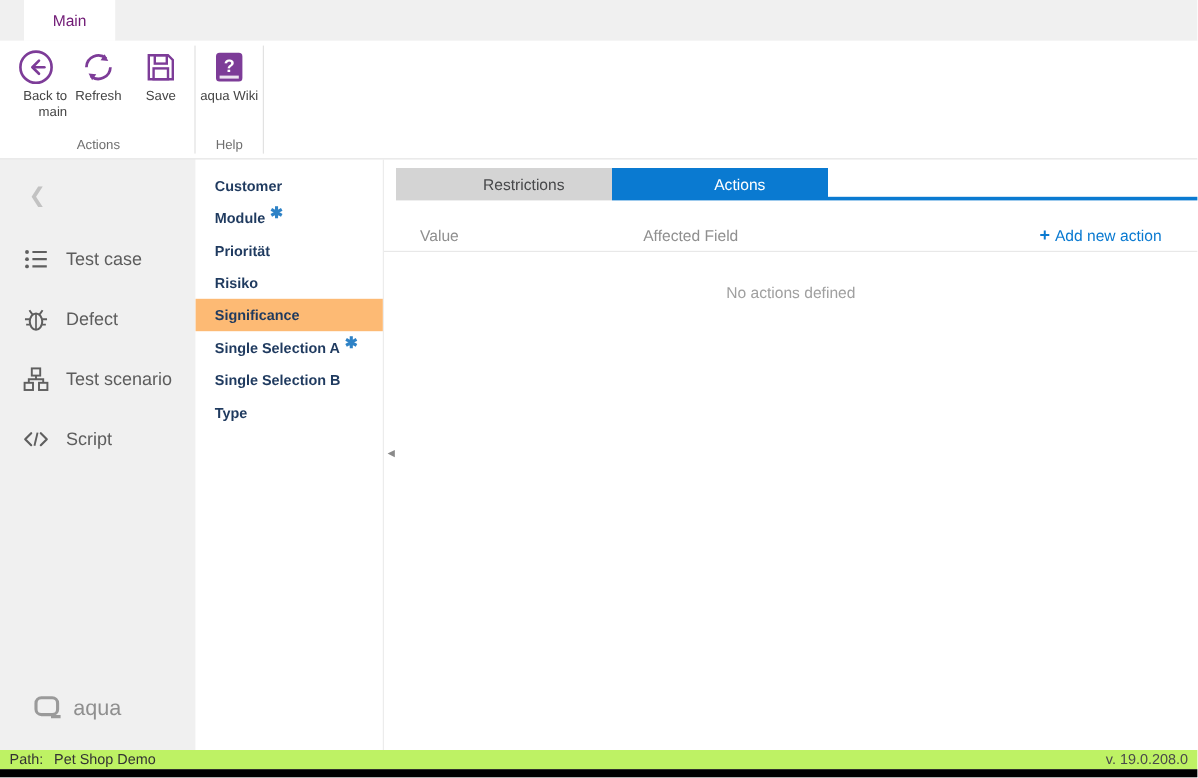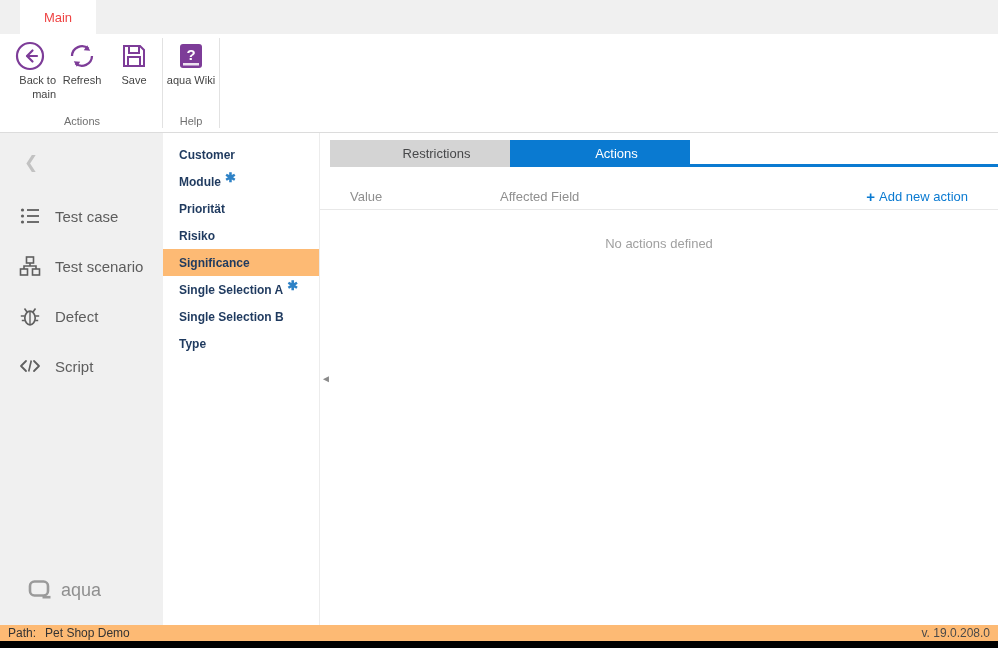--- a/index.html
+++ b/index.html
@@ -1,21 +1,21 @@
 <!DOCTYPE html>
 <html><head>
 <meta charset="utf-8">
 <style>
   * { margin:0; padding:0; box-sizing:border-box; }
   html,body { width:998px; height:648px; overflow:hidden;
     font-family:"Liberation Sans", sans-serif; background:#fff; }
 
   
   .ribbon-tabs { height:34px; background:#f0f0f0; display:flex; align-items:stretch; }
-  .ribbon-tab { margin-left:20px; width:76px; background:#fff; color:#ef4444;
+  .ribbon-tab { margin-left:20px; width:76px; background:#fff; color:#701a75;
     font-size:13px; display:flex; align-items:center; justify-content:center; cursor:default; }
   .ribbon-body { height:99px; background:#fff; border-bottom:1px solid #dcdcdc;
     display:flex; align-items:stretch; padding-left:4px; }
   .ribbon-group { display:flex; flex-direction:column; }
   .ribbon-buttons { display:flex; flex:1; }
   .ribbon-btn { width:52px; padding-top:6px; display:flex; flex-direction:column;
     align-items:center; gap:2px; cursor:default; }
   .ribbon-btn .icon { width:32px; height:32px; display:flex; align-items:center; justify-content:center; }
   .ribbon-btn .lbl { font-size:11px; color:#444; text-align:right; line-height:1.25; }
   .group-label { font-size:11px; color:#6f6f6f; text-align:center; padding-bottom:5px; }
@@ -46,33 +46,33 @@
   .main { flex:1; background:#fff; position:relative; }
   .tabs-row { display:flex; height:27px; margin-top:7px; align-items:stretch; }
   .tabs-spacer-l { width:10px; }
   .tab { width:180px; display:flex; align-items:center; justify-content:center;
     font-size:13px; cursor:default;padding-left:33px; }
   .tab.restrictions { background:#d4d4d4; color:#47484a; }
   .tab.actions { background:#0a7ad1; color:#fff; }
   .tabs-fill { flex:1; border-bottom:3px solid #0a7ad1; }
 
   .table-header { display:flex; align-items:center; height:26px; margin-top:17px;
-    border-bottom:1px solid #e8e8e8; font-size:13px; color:#8f8f8f; }
+    border-bottom:1px solid #e8e8e8; font-size:13px; color:#8f8f8f;gap:36px; }
   .col-value { padding-left:30px; width:180px; }
   .col-affected { flex:1; }
   .add-action { padding-right:30px; color:#0a7ad1; font-size:13px; display:flex;
     align-items:center; gap:4px; cursor:pointer; }
   .add-action .plus { font-size:15px; font-weight:bold; }
   .empty-msg { text-align:center; margin-top:26px; color:#a0a0a0; font-size:13px; }
 
   .splitter-arrow { position:absolute; left:1px; top:240px; color:#8a8a8a; font-size:10px;
     cursor:pointer; }
 
   
-  .statusbar { height:16px; background:#fdba74; display:flex; align-items:center;
+  .statusbar { height:16px; background:#bef264; display:flex; align-items:center;
     justify-content:space-between; padding:0 8px; font-size:12px; color:#333; }
   .statusbar .path { display:flex; gap:9px; }
   .statusbar .ver { color:#4a4a4a; }
   .bottom-bar { height:7px; background:#000; }
 </style>
 </head>
 <body>
 
 <div class="ribbon-tabs">
   <div class="ribbon-tab">Main</div>
@@ -152,36 +152,36 @@
         <circle cx="4.5" cy="18" r="1.6" fill="#5f5f5f"></circle>
         <line x1="9" y1="6" x2="21" y2="6" stroke="#5f5f5f" stroke-width="1.8"></line>
         <line x1="9" y1="12" x2="21" y2="12" stroke="#5f5f5f" stroke-width="1.8"></line>
         <line x1="9" y1="18" x2="21" y2="18" stroke="#5f5f5f" stroke-width="1.8"></line>
       </svg>
       <span>Test case</span>
     </div>
 
     <div class="side-item">
       <svg width="24" height="24" viewBox="0 0 24 24">
+        <ellipse cx="12" cy="14" rx="5.2" ry="6.8" fill="none" stroke="#5f5f5f" stroke-width="1.7"></ellipse>
+        <path d="M12 7.5 V20.5" stroke="#5f5f5f" stroke-width="1.4"></path>
+        <path d="M9 8 L6.5 4.5 M15 8 L17.5 4.5" stroke="#5f5f5f" stroke-width="1.6"></path>
+        <path d="M6.8 12 H2.8 M6.8 16.5 H3.8 M17.2 12 H21.2 M17.2 16.5 H20.2" stroke="#5f5f5f" stroke-width="1.6"></path>
+      </svg>
+      <span>Defect</span>
+    </div>
+
+    <div class="side-item">
+      <svg width="24" height="24" viewBox="0 0 24 24">
         <rect x="8.5" y="3" width="7" height="6" fill="none" stroke="#5f5f5f" stroke-width="1.6"></rect>
         <rect x="2.5" y="15" width="7" height="6" fill="none" stroke="#5f5f5f" stroke-width="1.6"></rect>
         <rect x="14.5" y="15" width="7" height="6" fill="none" stroke="#5f5f5f" stroke-width="1.6"></rect>
         <path d="M12 9 v3 M6 15 v-3 h12 v3" fill="none" stroke="#5f5f5f" stroke-width="1.6"></path>
       </svg>
       <span>Test scenario</span>
-    </div>
-
-    <div class="side-item">
-      <svg width="24" height="24" viewBox="0 0 24 24">
-        <ellipse cx="12" cy="14" rx="5.2" ry="6.8" fill="none" stroke="#5f5f5f" stroke-width="1.7"></ellipse>
-        <path d="M12 7.5 V20.5" stroke="#5f5f5f" stroke-width="1.4"></path>
-        <path d="M9 8 L6.5 4.5 M15 8 L17.5 4.5" stroke="#5f5f5f" stroke-width="1.6"></path>
-        <path d="M6.8 12 H2.8 M6.8 16.5 H3.8 M17.2 12 H21.2 M17.2 16.5 H20.2" stroke="#5f5f5f" stroke-width="1.6"></path>
-      </svg>
-      <span>Defect</span>
     </div>
 
     <div class="side-item">
       <svg width="24" height="24" viewBox="0 0 24 24">
         <path d="M8 7 L3 12 L8 17" fill="none" stroke="#5f5f5f" stroke-width="1.8" stroke-linecap="round" stroke-linejoin="round"></path>
         <path d="M16 7 L21 12 L16 17" fill="none" stroke="#5f5f5f" stroke-width="1.8" stroke-linecap="round" stroke-linejoin="round"></path>
         <line x1="13.3" y1="6.5" x2="10.7" y2="17.5" stroke="#5f5f5f" stroke-width="1.6"></line>
       </svg>
       <span>Script</span>
     </div>

